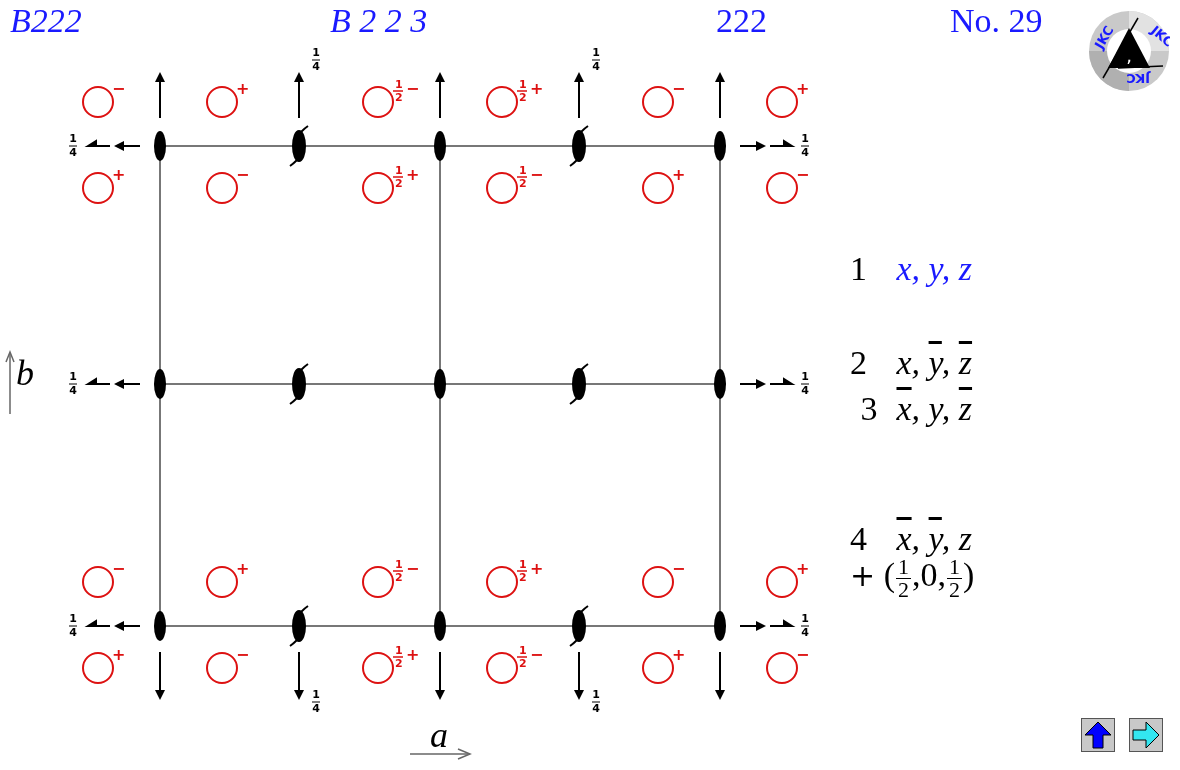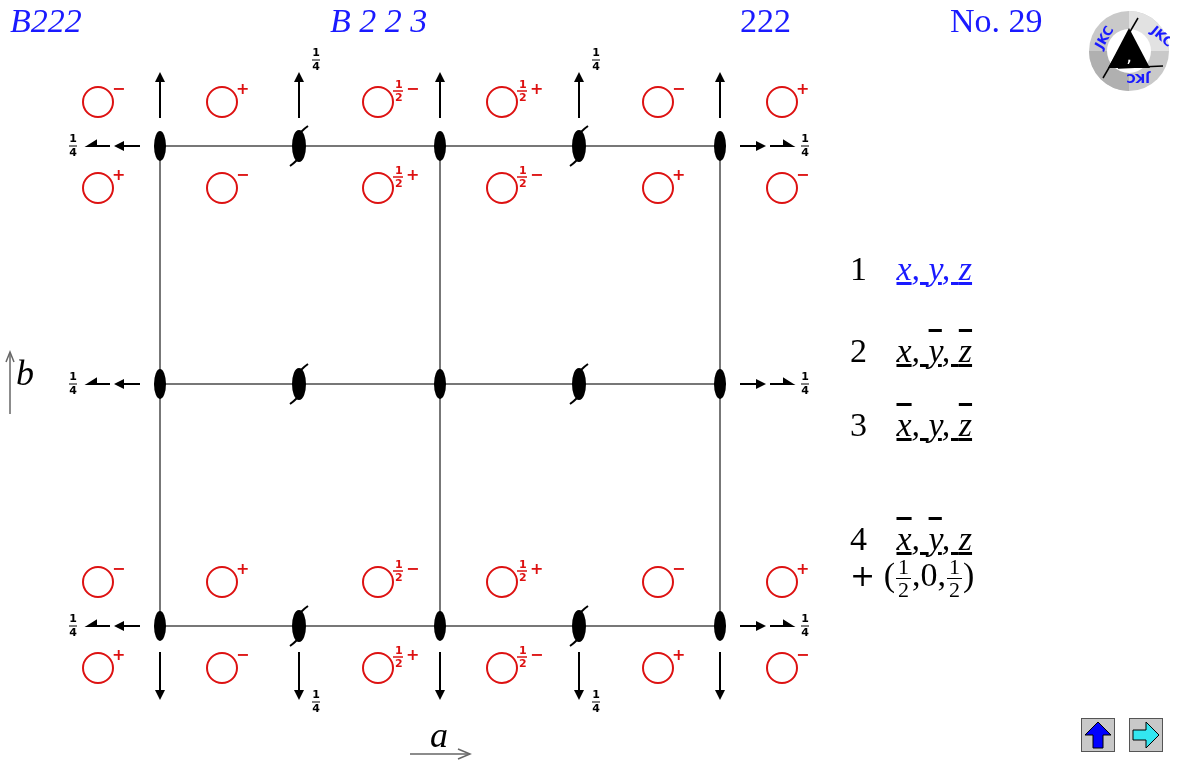--- a/index.html
+++ b/index.html
@@ -3,39 +3,39 @@
 <meta charset="utf-8">
 <style>
   html, body { margin:0; padding:0; background:#ffffff; }
   body { width:1180px; height:770px; position:relative; overflow:hidden; font-family:"Liberation Serif", serif; }
   .hdr { position:absolute; top:2px; font-size:34px; color:#1a1aff; font-family:"Liberation Serif", serif; }
   .hdr.it { font-style:italic; }
   #diagram { position:absolute; left:0; top:0; }
   .ops { position:absolute; left:850px; top:250px; }
   .op { position:absolute; left:0; font-size:34px; white-space:nowrap; color:#000; }
   .op .num { display:inline-block; width:38px; }
-  .op .coords { font-style:italic;text-decoration:underline; }
+  .op .coords { font-style:italic; }
   .op.first .coords { color:#1a1aff; }
   .bar { text-decoration:overline; }
   .frac { display:inline-block; vertical-align:middle; text-align:center; font-size:22px; line-height:22px; margin:0 1px; }
   .frac .n { display:block; border-bottom:1px solid #000; padding:0 2px; }
   .frac .d { display:block; }
   .logo { position:absolute; left:1088px; top:10px; width:82px; height:82px; }
   .navbtn { position:absolute; top:718px; width:34px; height:34px; background:#c8c8c8; border:1px solid #555; box-sizing:border-box; cursor:pointer; }
   .axis-b { position:absolute; left:6px; top:352px; font-size:36px; font-style:italic; }
   .axis-a { position:absolute; left:430px; top:714px; font-size:36px; font-style:italic; }
 </style>
 </head>
 <body>
 
 <div class="hdr it" style="left:10px;">B222</div>
 <div class="hdr" style="left:330px;">
   <i>B 2 2 3</i>
 </div>
-<div class="hdr" style="left:740px;">222</div>
+<div class="hdr" style="left:716px;">222</div>
 <div class="hdr" style="left:950px;">No. 29</div>
 
 <svg class="logo" viewBox="0 0 82 82">
   <circle cx="41" cy="41" r="40" fill="#c9c9c9"></circle>
   <path d="M41 1 A40 40 0 0 1 81 41 L41 41 Z" fill="#e2e2e2"></path>
   <path d="M41 41 L41 81 A40 40 0 0 1 1 41 Z" fill="#b0b0b0"></path>
   <circle cx="41" cy="41" r="22" fill="#ffffff"></circle>
   <polygon points="41,18 62,58 20,58" fill="#000"></polygon>
   <line x1="15" y1="68" x2="50" y2="8" stroke="#000" stroke-width="1.5"></line>
   <line x1="30" y1="58" x2="75" y2="56" stroke="#000" stroke-width="1.5"></line>
@@ -269,25 +269,25 @@
 </svg>
 
 <div class="axis-b"><span style="margin-left:10px">b</span></div>
 <div class="axis-a">a</div>
 
 <div class="ops">
   <div class="op first" style="top:0px;">
     <span class="num">1</span>
     <span class="coords"><span>x</span>, <span>y</span>, <span>z</span></span>
   </div>
-  <div class="op" style="top:82px;">
+  <div class="op" style="top:94px;">
     <span class="num">2</span>
     <span class="coords"><span>x</span>, <span class="bar">y</span>, <span class="bar">z</span></span>
   </div>
-  <div class="op" style="top:156px;">
+  <div class="op" style="top:140px;text-align:center;">
     <span class="num">3</span>
     <span class="coords"><span class="bar">x</span>, <span>y</span>, <span class="bar">z</span></span>
   </div>
   <div class="op" style="top:234px;margin-top:36px;">
     <span class="num">4</span>
     <span class="coords"><span class="bar">x</span>, <span class="bar">y</span>, <span>z</span></span>
   </div>
   <div class="op" style="top:306px;">
     <span style="font-family:'DejaVu Sans',sans-serif;font-size:30px;">+</span>
     <span>(</span><span class="frac"><span class="n">1</span><span class="d">2</span></span>,<span>0</span>,<span class="frac"><span class="n">1</span><span class="d">2</span></span><span>)</span>

